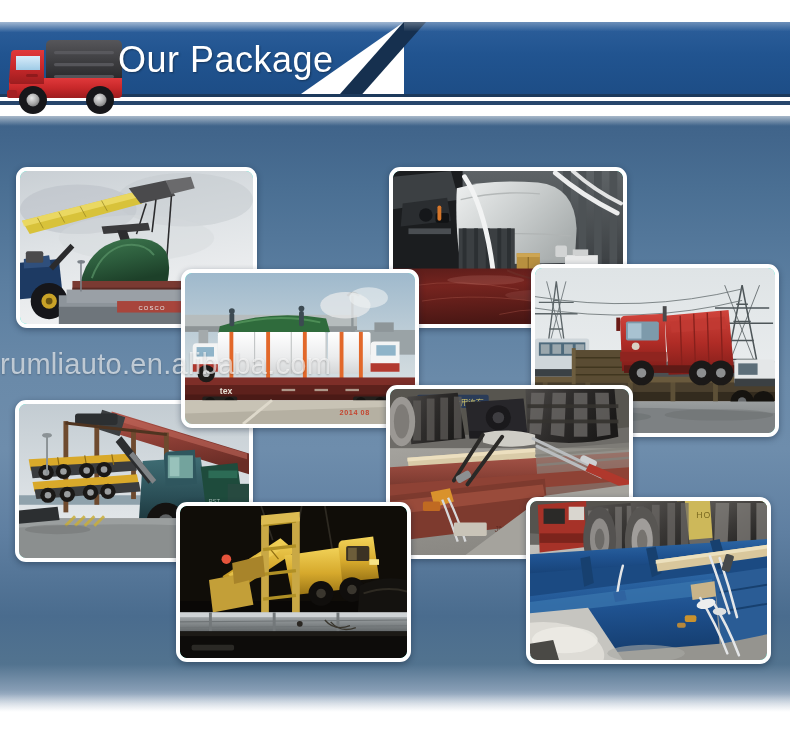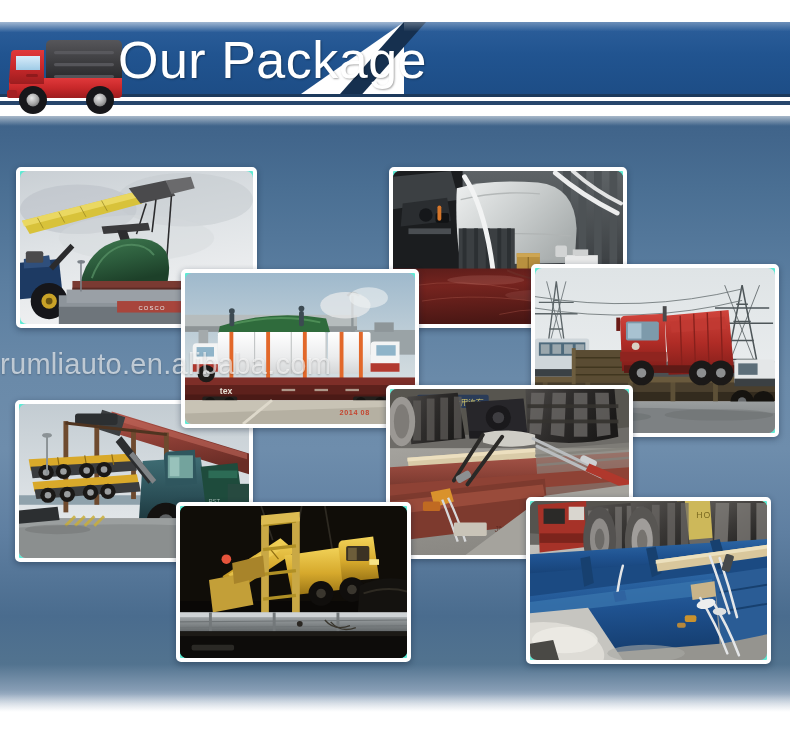--- a/index.html
+++ b/index.html
@@ -126,21 +126,21 @@
     width: 790px;
     height: 4px;
     background: #27466c;
   }
   .header-title {
     position: absolute;
     left: 118px;
     top: 32px;
     height: 56px;
     line-height: 56px;
-    font-size: 52px;
+    font-size: 36px;
     font-weight: normal;
     color: #ffffff;
     letter-spacing: 0.5px;
     white-space: nowrap;
     text-shadow: 1px 1px 2px rgba(0,0,0,0.35);
   }
 
   
   .truck-icon {
     position: absolute;
@@ -148,21 +148,21 @@
     top: 32px;
     width: 126px;
     height: 86px;
   }
 
   
   .photo {
     position: absolute;
     box-sizing: border-box;
     border: 4px solid #ffffff;
-    border-radius: 5px;
+    border-radius: 11px;
     overflow: hidden;
     box-shadow: 0 2px 6px rgba(12,28,48,0.40);
     background: #5eead4;
   }
   .photo .inner {
     position: absolute;
     inset: 0;
     border-radius: 7px;
     overflow: hidden;
   }

